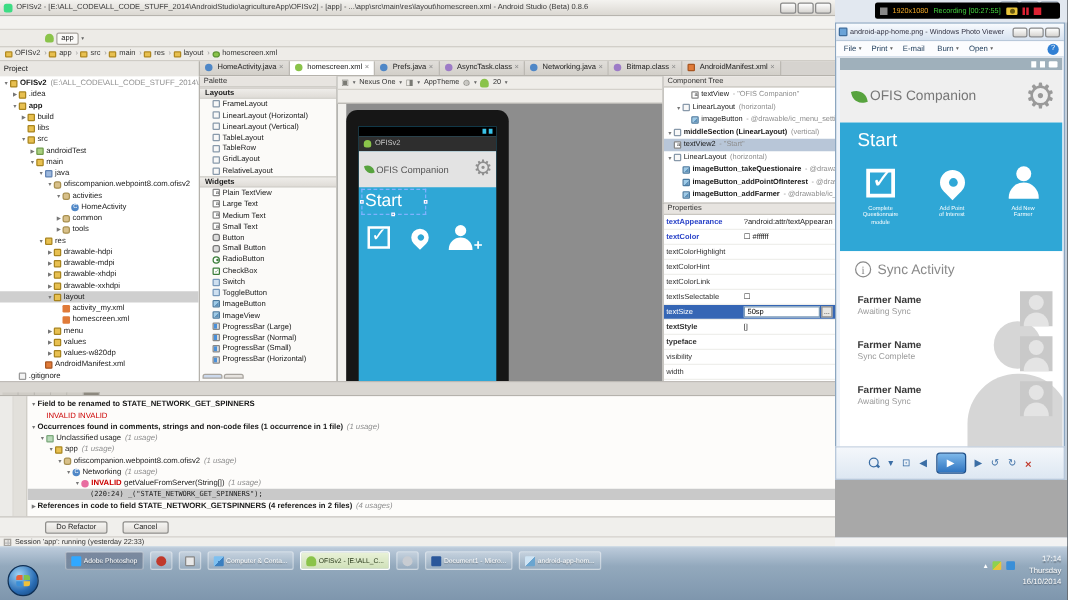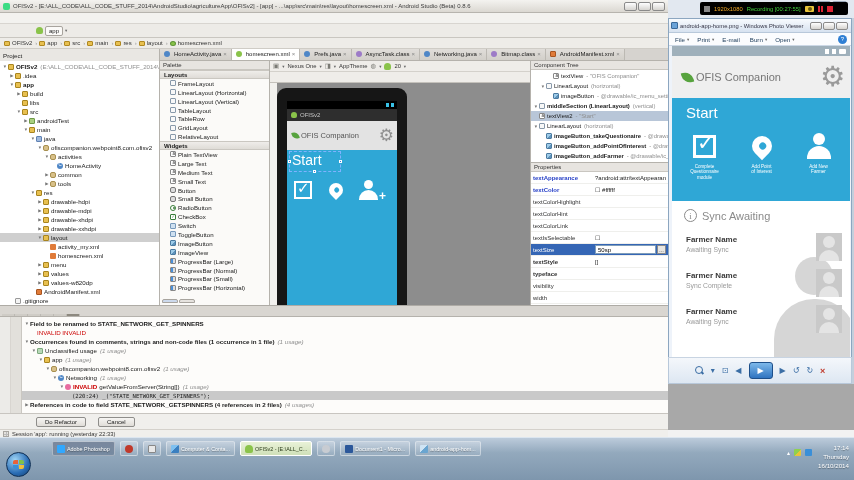--- a/index.html
+++ b/index.html
@@ -1182,21 +1182,21 @@
               </div>
     <div class="cap">Add New
 Farmer</div>
   </div>
           </div>
       </div>
       <div class="pwhite">
         <div class="wm"></div>
         <div class="synchdr">
           <span class="info-i">i</span>
-          <span>Sync Awaiting</span>
+          <span>Sync Activity</span>
         </div>
         <div class="farmers">
             <div class="frow">
     <div class="fname">Farmer Name</div>
     <div class="fstatus">Awaiting Sync</div>
     <div class="av"></div>
   </div>
             <div class="frow">
     <div class="fname">Farmer Name</div>
     <div class="fstatus">Sync Complete</div>

